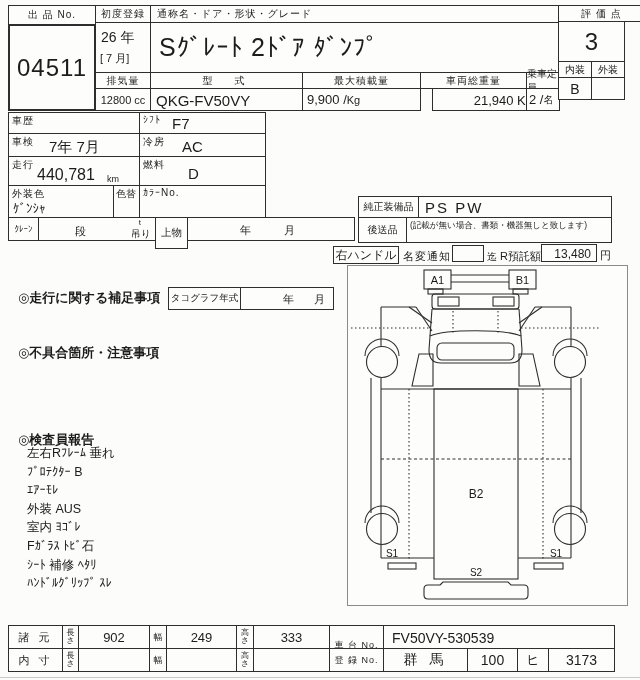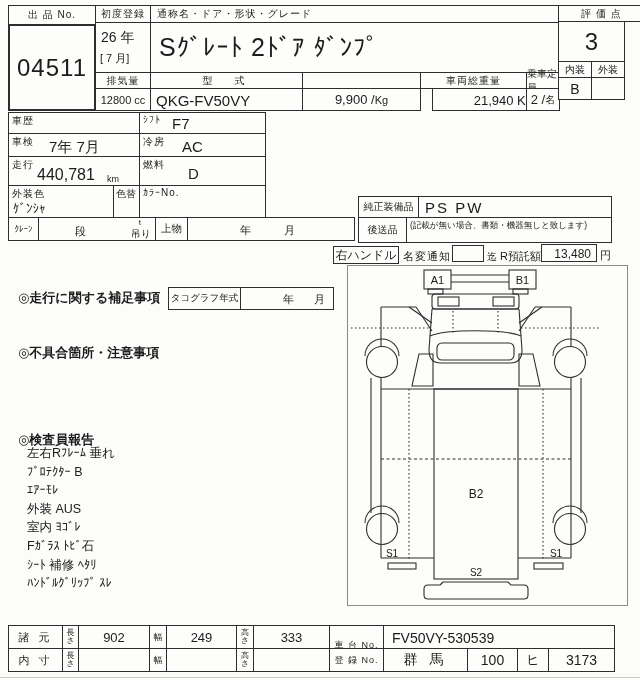--- a/index.html
+++ b/index.html
@@ -3,21 +3,21 @@
 <meta charset="utf-8">
 <style>
   html,body{margin:0;padding:0;background:#e9e9e7;}
   .sheet{position:relative;width:640px;height:680px;background:#fcfcfa;
          font-family:"Liberation Sans","DejaVu Sans",sans-serif;color:#1c1c1c;overflow:hidden;}
   .cell{position:absolute;box-sizing:border-box;border:1px solid #2e2e2e;background:#fdfdfb;}
   .thick{border-width:2px;}
   .txt{position:absolute;white-space:nowrap;}
   .hdr{display:flex;align-items:center;justify-content:center;font-size:10px;letter-spacing:1px;}
   .ctr{display:flex;align-items:center;justify-content:center;}
-  .between{display:flex;align-items:center;justify-content:center;padding:0 4px;}
+  .between{display:flex;align-items:center;justify-content:flex-start;padding:0 4px;}
   .corner{position:absolute;top:1px;left:3px;font-size:10px;letter-spacing:1px;}
   .stack{font-size:8px;line-height:8px;word-break:break-all;text-align:center;}
   .faintline{position:absolute;left:0;width:640px;height:1px;background:#c9c9c5;}
   svg text{font-family:"Liberation Sans","DejaVu Sans",sans-serif;fill:#1a1a1a;}
 </style>
 </head>
 <body>
 
 <div class="sheet">
 
@@ -35,20 +35,21 @@
   <div class="cell hdr" style="left:150px;top:5px;width:410px;height:18px;justify-content:flex-start;padding-left:6px">通称名・ドア・形状・グレード</div>
   <div class="cell" style="left:150px;top:22px;width:410px;height:51px">
     <span class="txt" style="left:8px;top:10px;font-size:25px;letter-spacing:1px">Sｸﾞﾚｰﾄ 2ﾄﾞｱ ﾀﾞﾝﾌﾟ</span>
   </div>
 
   <div class="cell hdr" style="left:150px;top:72px;width:153px;height:17px;letter-spacing:6px">型　式</div>
   <div class="cell" style="left:150px;top:88px;width:153px;height:23px">
     <span class="txt" style="left:5px;top:3px;font-size:15px">QKG-FV50VY</span>
   </div>
 
+  <div class="cell hdr" style="left:302px;top:72px;width:119px;height:17px">最大積載量</div>
   <div class="cell between" style="left:302px;top:88px;width:119px;height:23px">
     <span style="font-size:13px">9,900 /</span>
     <span style="font-size:11px">Kg</span>
   </div>
 
   <div class="cell hdr" style="left:420px;top:72px;width:107px;height:17px">車両総重量</div>
   <div class="cell" style="left:432px;top:88px;width:107px;height:23px">
     <span class="txt" style="right:5px;top:4px;font-size:13px">21,940 Kg</span>
   </div>
 
@@ -102,21 +103,21 @@
   <div class="cell" style="left:139px;top:185px;width:127px;height:33px">
     <span class="corner">ｶﾗｰNo.</span>
   </div>
 
   <div class="cell ctr" style="left:8px;top:217px;width:31px;height:24px;font-size:9px">ｸﾚｰﾝ</div>
   <div class="cell" style="left:38px;top:217px;width:118px;height:24px">
     <span class="txt" style="left:36px;top:6px;font-size:11px">段</span>
     <span class="txt" style="right:14px;top:0px;font-size:8px">t</span>
     <span class="txt" style="right:4px;top:9px;font-size:10px">吊り</span>
   </div>
-  <div class="cell ctr" style="left:155px;top:217px;width:33px;height:24px;font-size:10.5px">上物</div>
+  <div class="cell ctr" style="left:155px;top:217px;width:33px;height:32px;font-size:10.5px">上物</div>
   <div class="cell" style="left:187px;top:217px;width:168px;height:24px">
     <span class="txt" style="left:52px;top:5px;font-size:11px">年</span>
     <span class="txt" style="left:96px;top:5px;font-size:11px">月</span>
   </div>
 
 
   <div class="cell ctr" style="left:358px;top:196px;width:61px;height:22px;font-size:10px">純正装備品</div>
   <div class="cell" style="left:418px;top:196px;width:194px;height:22px">
     <span class="txt" style="left:6px;top:2px;font-size:15px;letter-spacing:2px">PS PW</span>
   </div>

